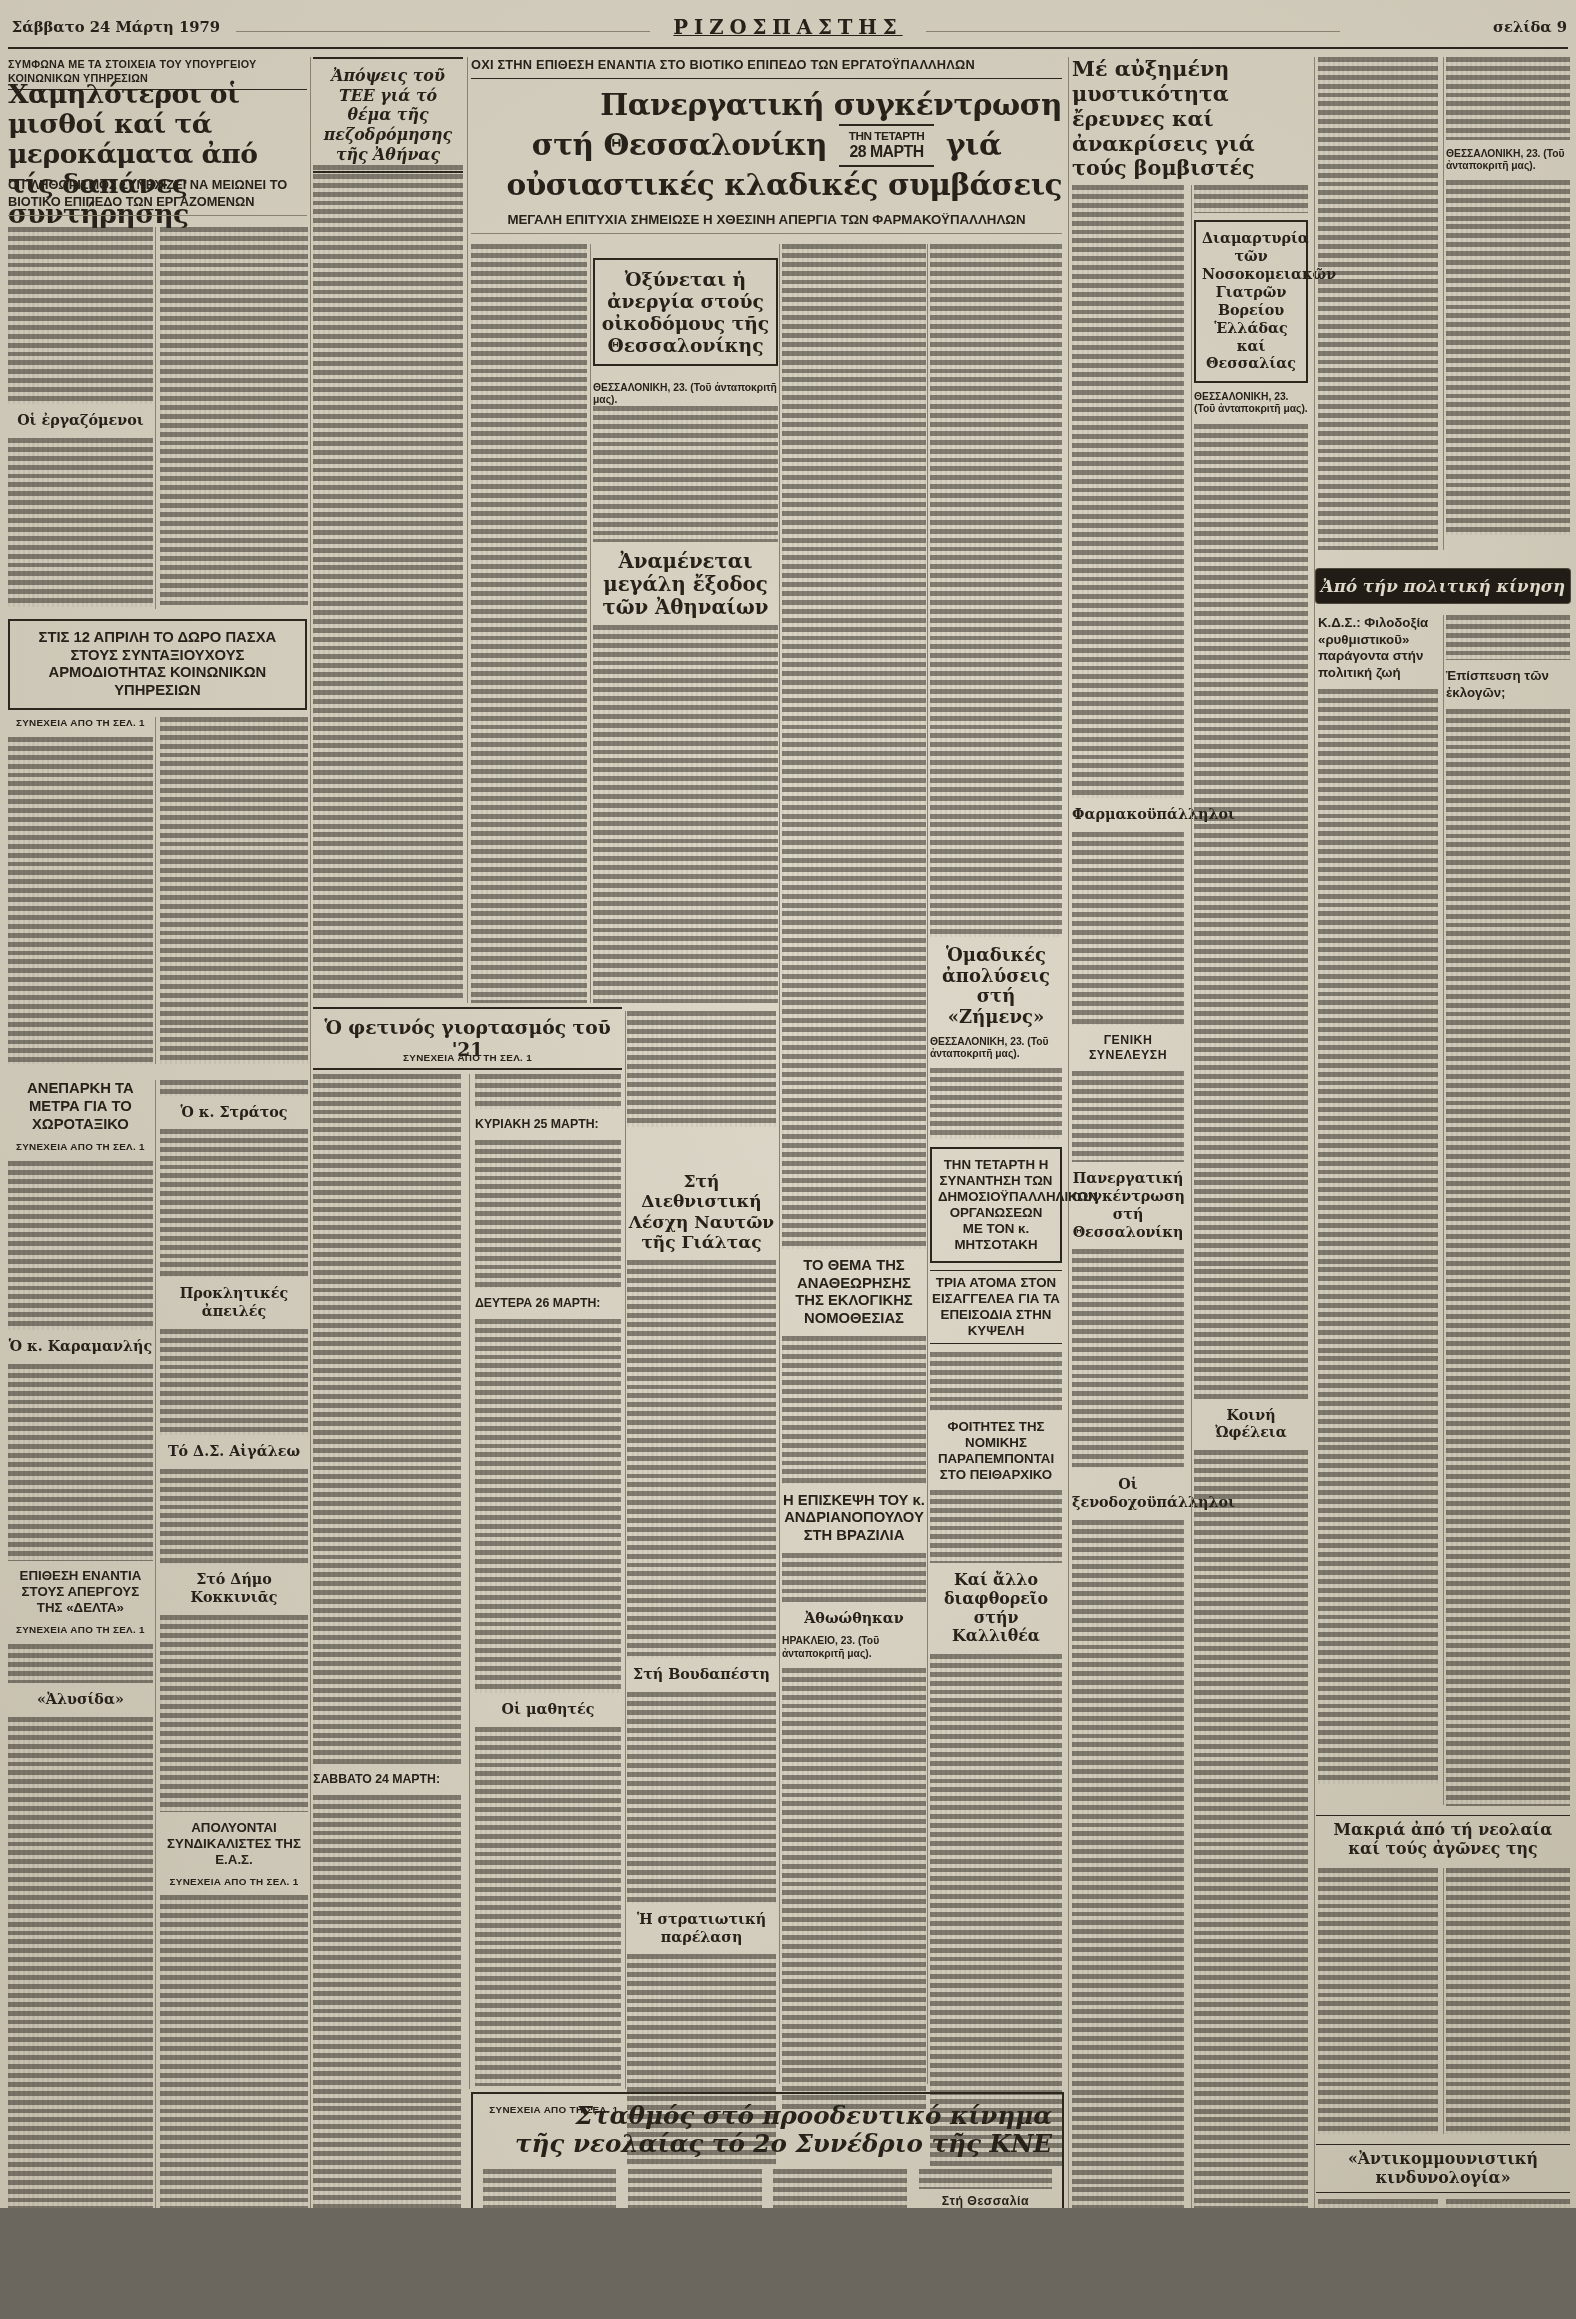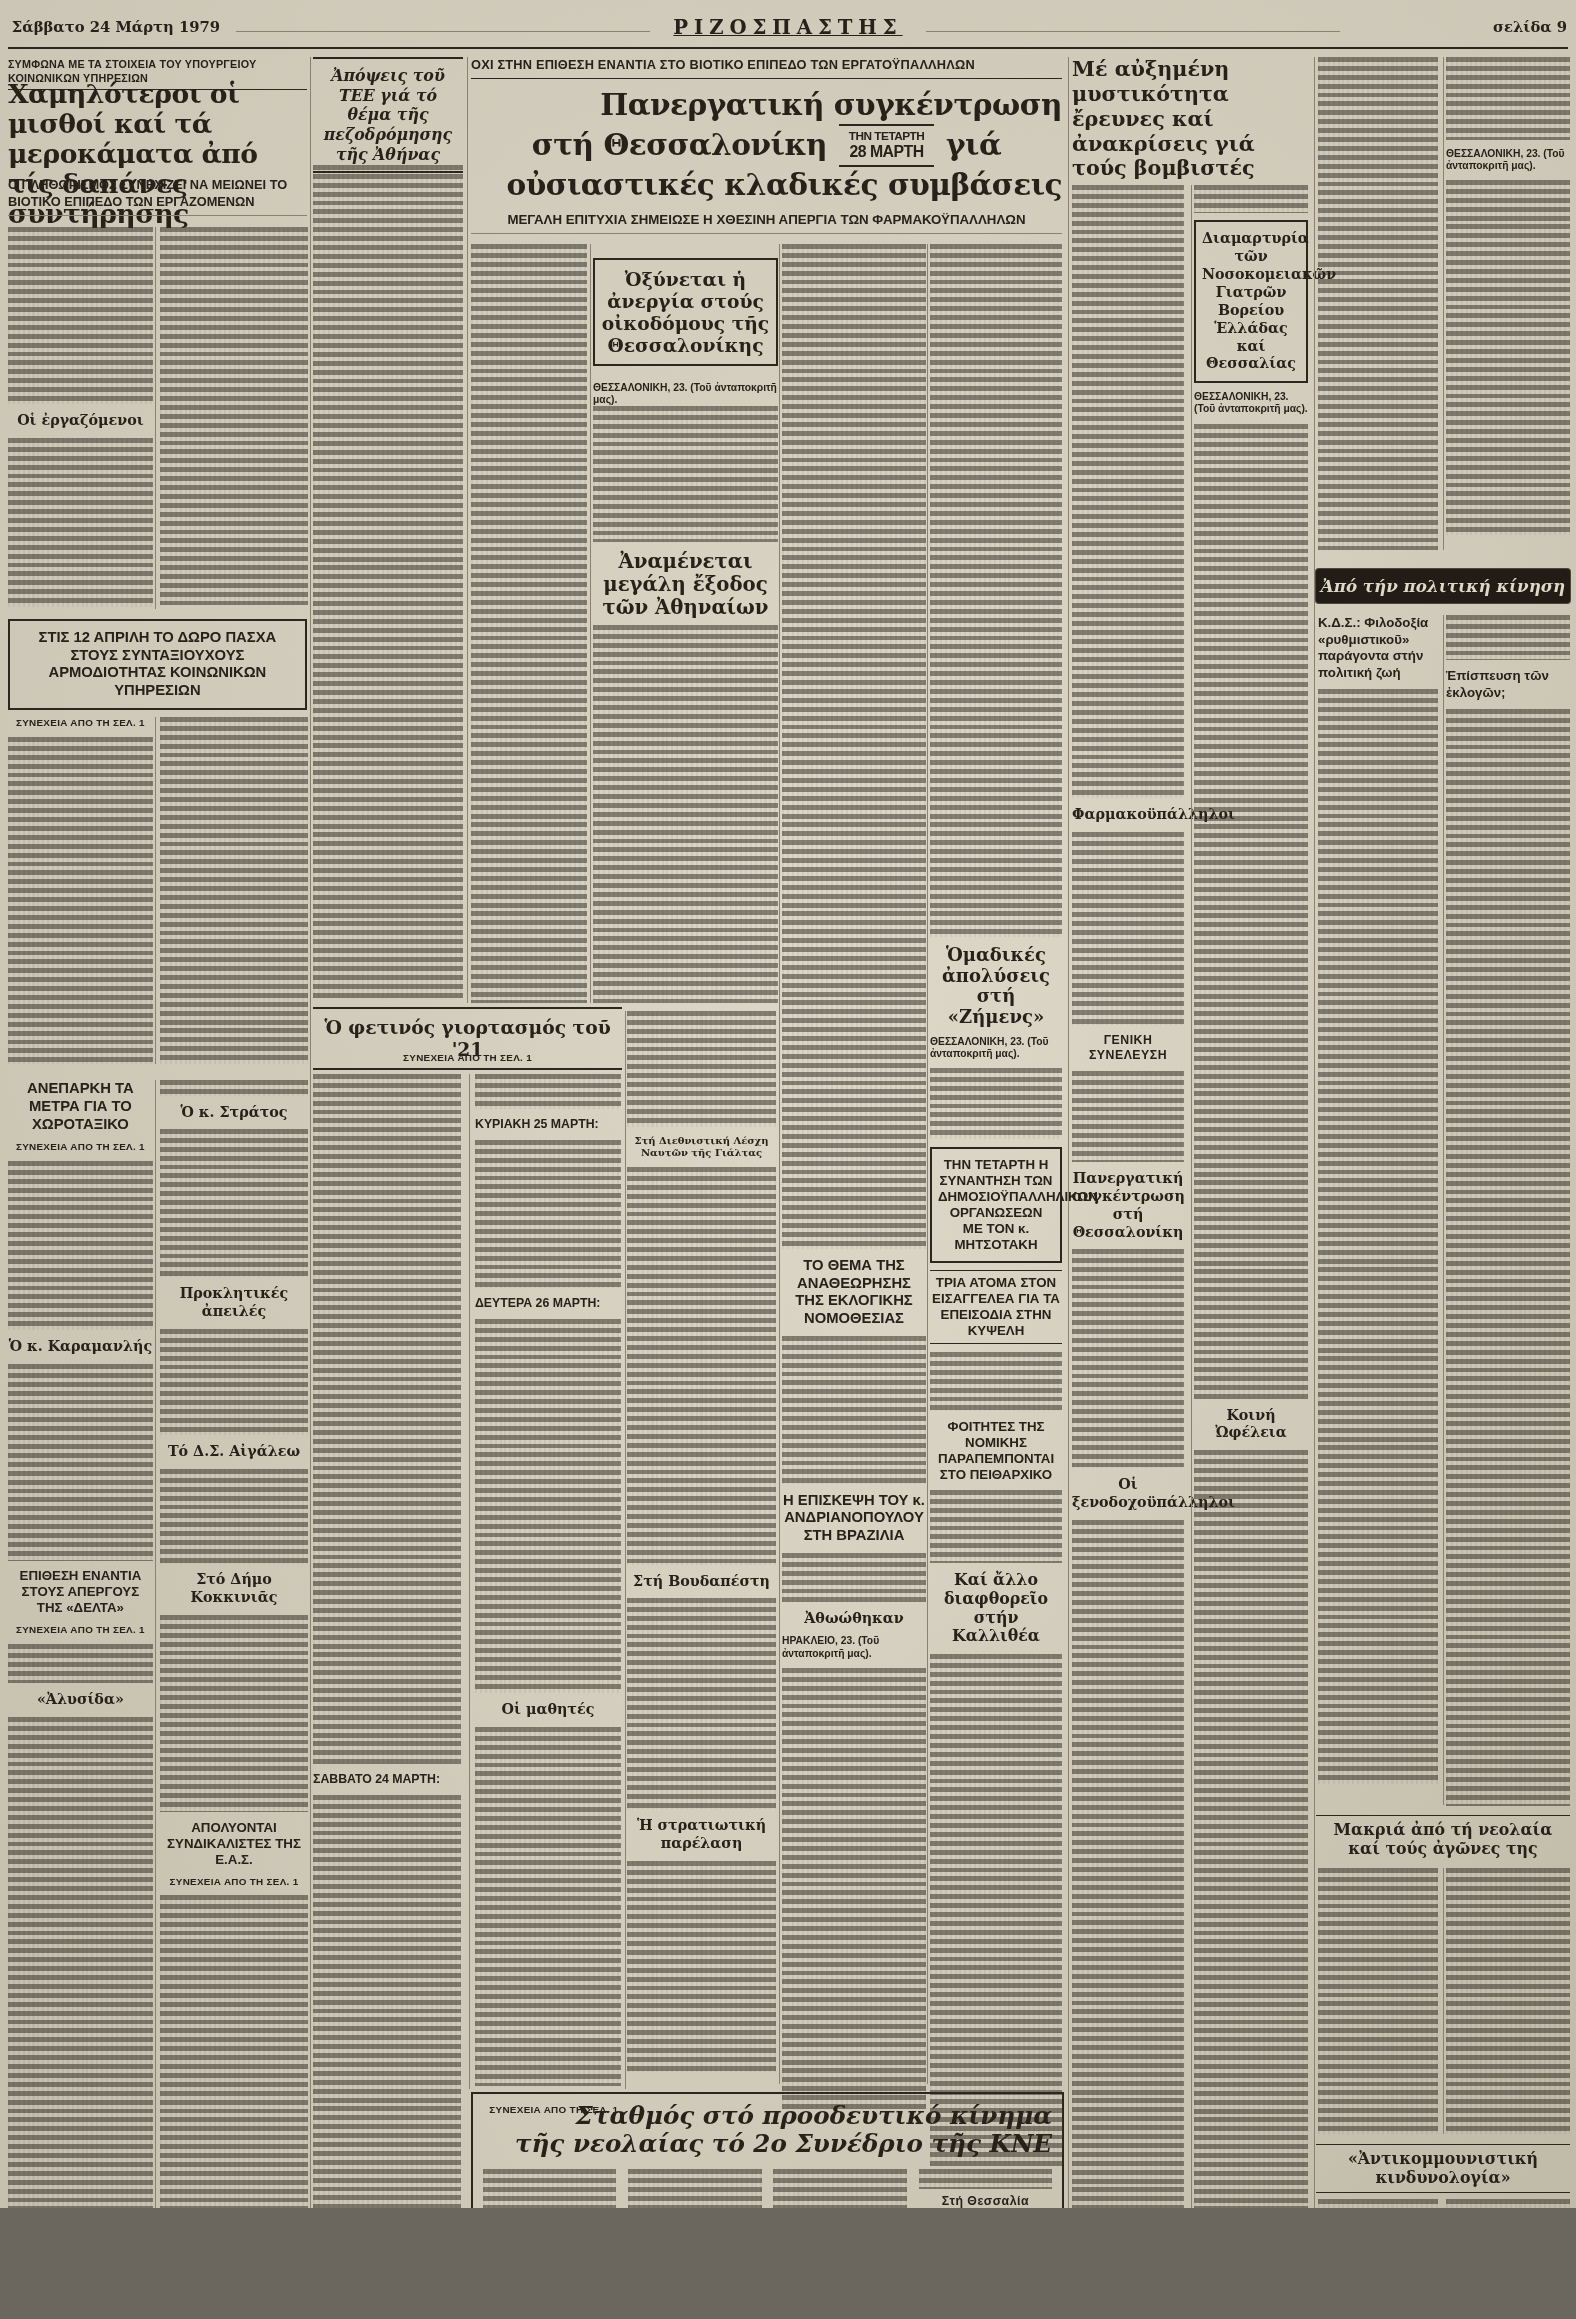--- a/index.html
+++ b/index.html
@@ -39,21 +39,21 @@
   .h3{ font:bold 14.3px/1.25 "DejaVu Serif", serif; text-align:center; }
   .h4{ font:bold 12.3px/1.25 "Liberation Sans", sans-serif; }
   .h4c{ font:bold 12.3px/1.25 "Liberation Sans", sans-serif; text-align:center; letter-spacing:0.5px; }
   .note{ font:bold 9.9px/1.2 "Liberation Sans", sans-serif; text-align:center; letter-spacing:0.3px; }
   .dateline{ font:bold 10.3px/1.2 "Liberation Sans", sans-serif; }
   .hserif{ font-weight:bold; font-family:"DejaVu Serif", serif; text-align:center; }
   .s20{ font-size:19.7px; line-height:1.18; }
   .s19{ font-size:18.7px; line-height:1.18; }
   .s18{ font-size:18px; line-height:1.15; }
   .s16{ font-size:15.8px; line-height:1.18; }
-  .s15{ font-size:10px; line-height:1.2; }
+  .s15{ font-size:17px; line-height:1.2;margin-top:36px; }
   .boxed{ border:2px solid #2b271f; padding:7.9px 5.9px; }
   .ruled{ border-top:1.5px solid #2b271f; border-bottom:1.5px solid #2b271f; padding:3.9px 0; }
   .teehead{ border-top:2px solid #2b271f; border-bottom:2px solid #2b271f; padding:6.9px 2px;
             font:bold italic 15.8px/1.25 "DejaVu Serif", serif; text-align:center; }
   .celebtitle{ border-top:2px solid #2b271f; border-bottom:2px solid #2b271f; padding:6.9px 2px;
             font:bold 18.7px/1.2 "DejaVu Serif", serif; text-align:center; }
   .banner{ background:#211d16; color:#ded8c8; font:bold italic 16.7px/1 "DejaVu Serif", serif;
            text-align:center; padding:8.9px 0; border-radius:3px; box-shadow:0 0 0 1px #4d463a; }
   .hl-center{ text-align:right; font:bold 29.6px/1.25 "DejaVu Serif", serif; letter-spacing:-0.5px; }
   .hl-line2{ display:flex; align-items:center; justify-content:center; gap:11.8px; }

